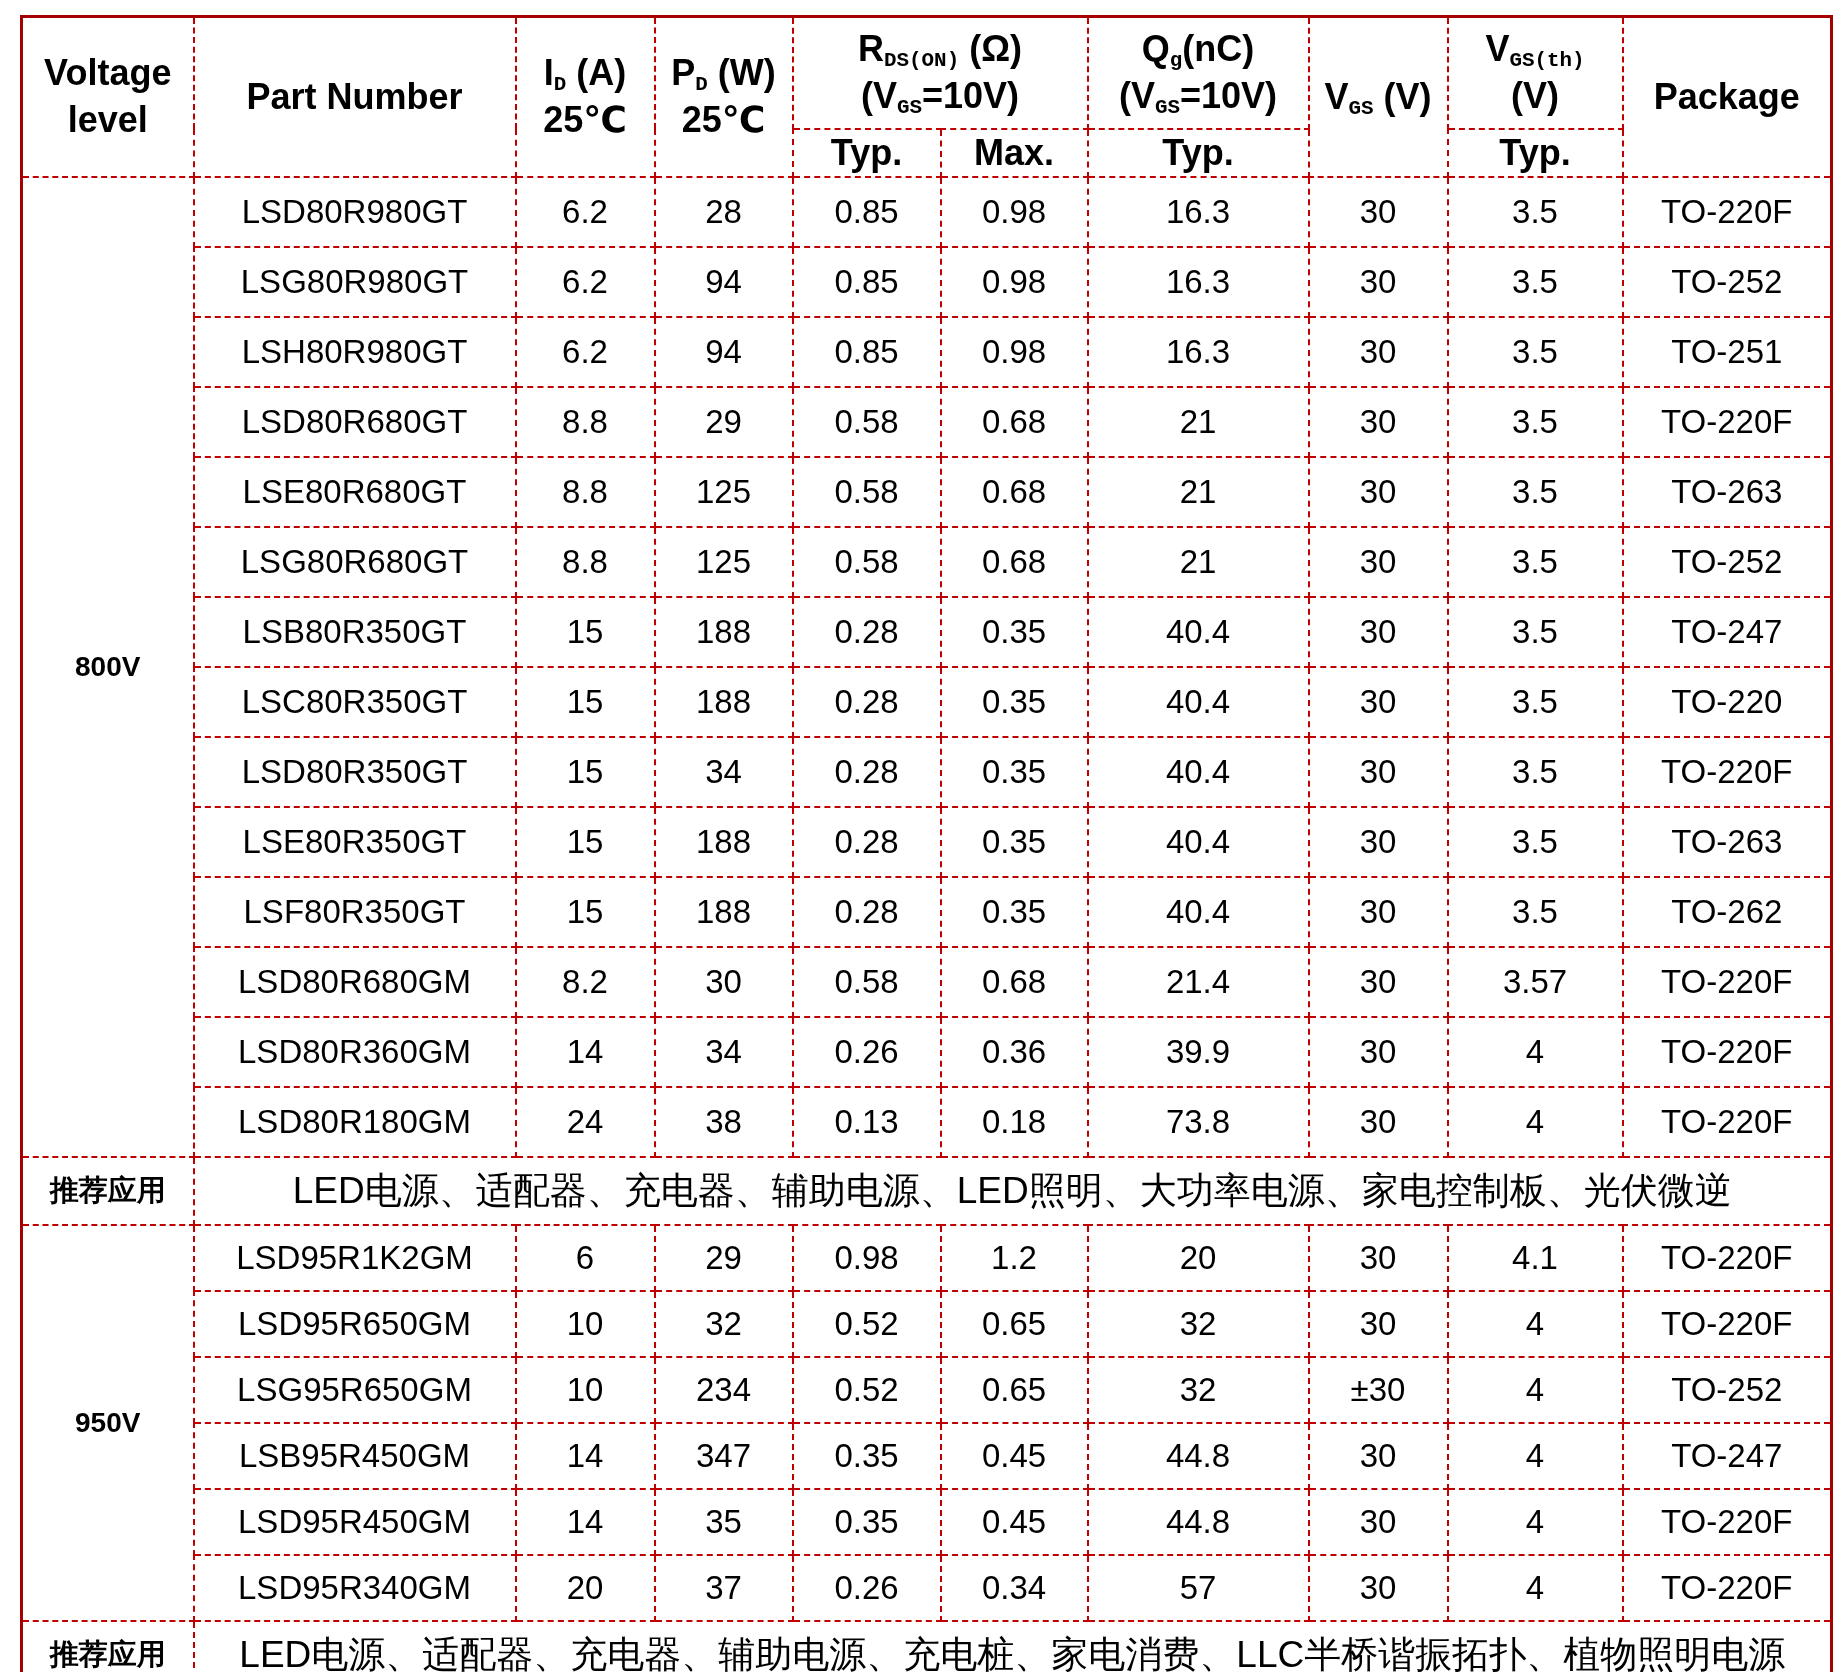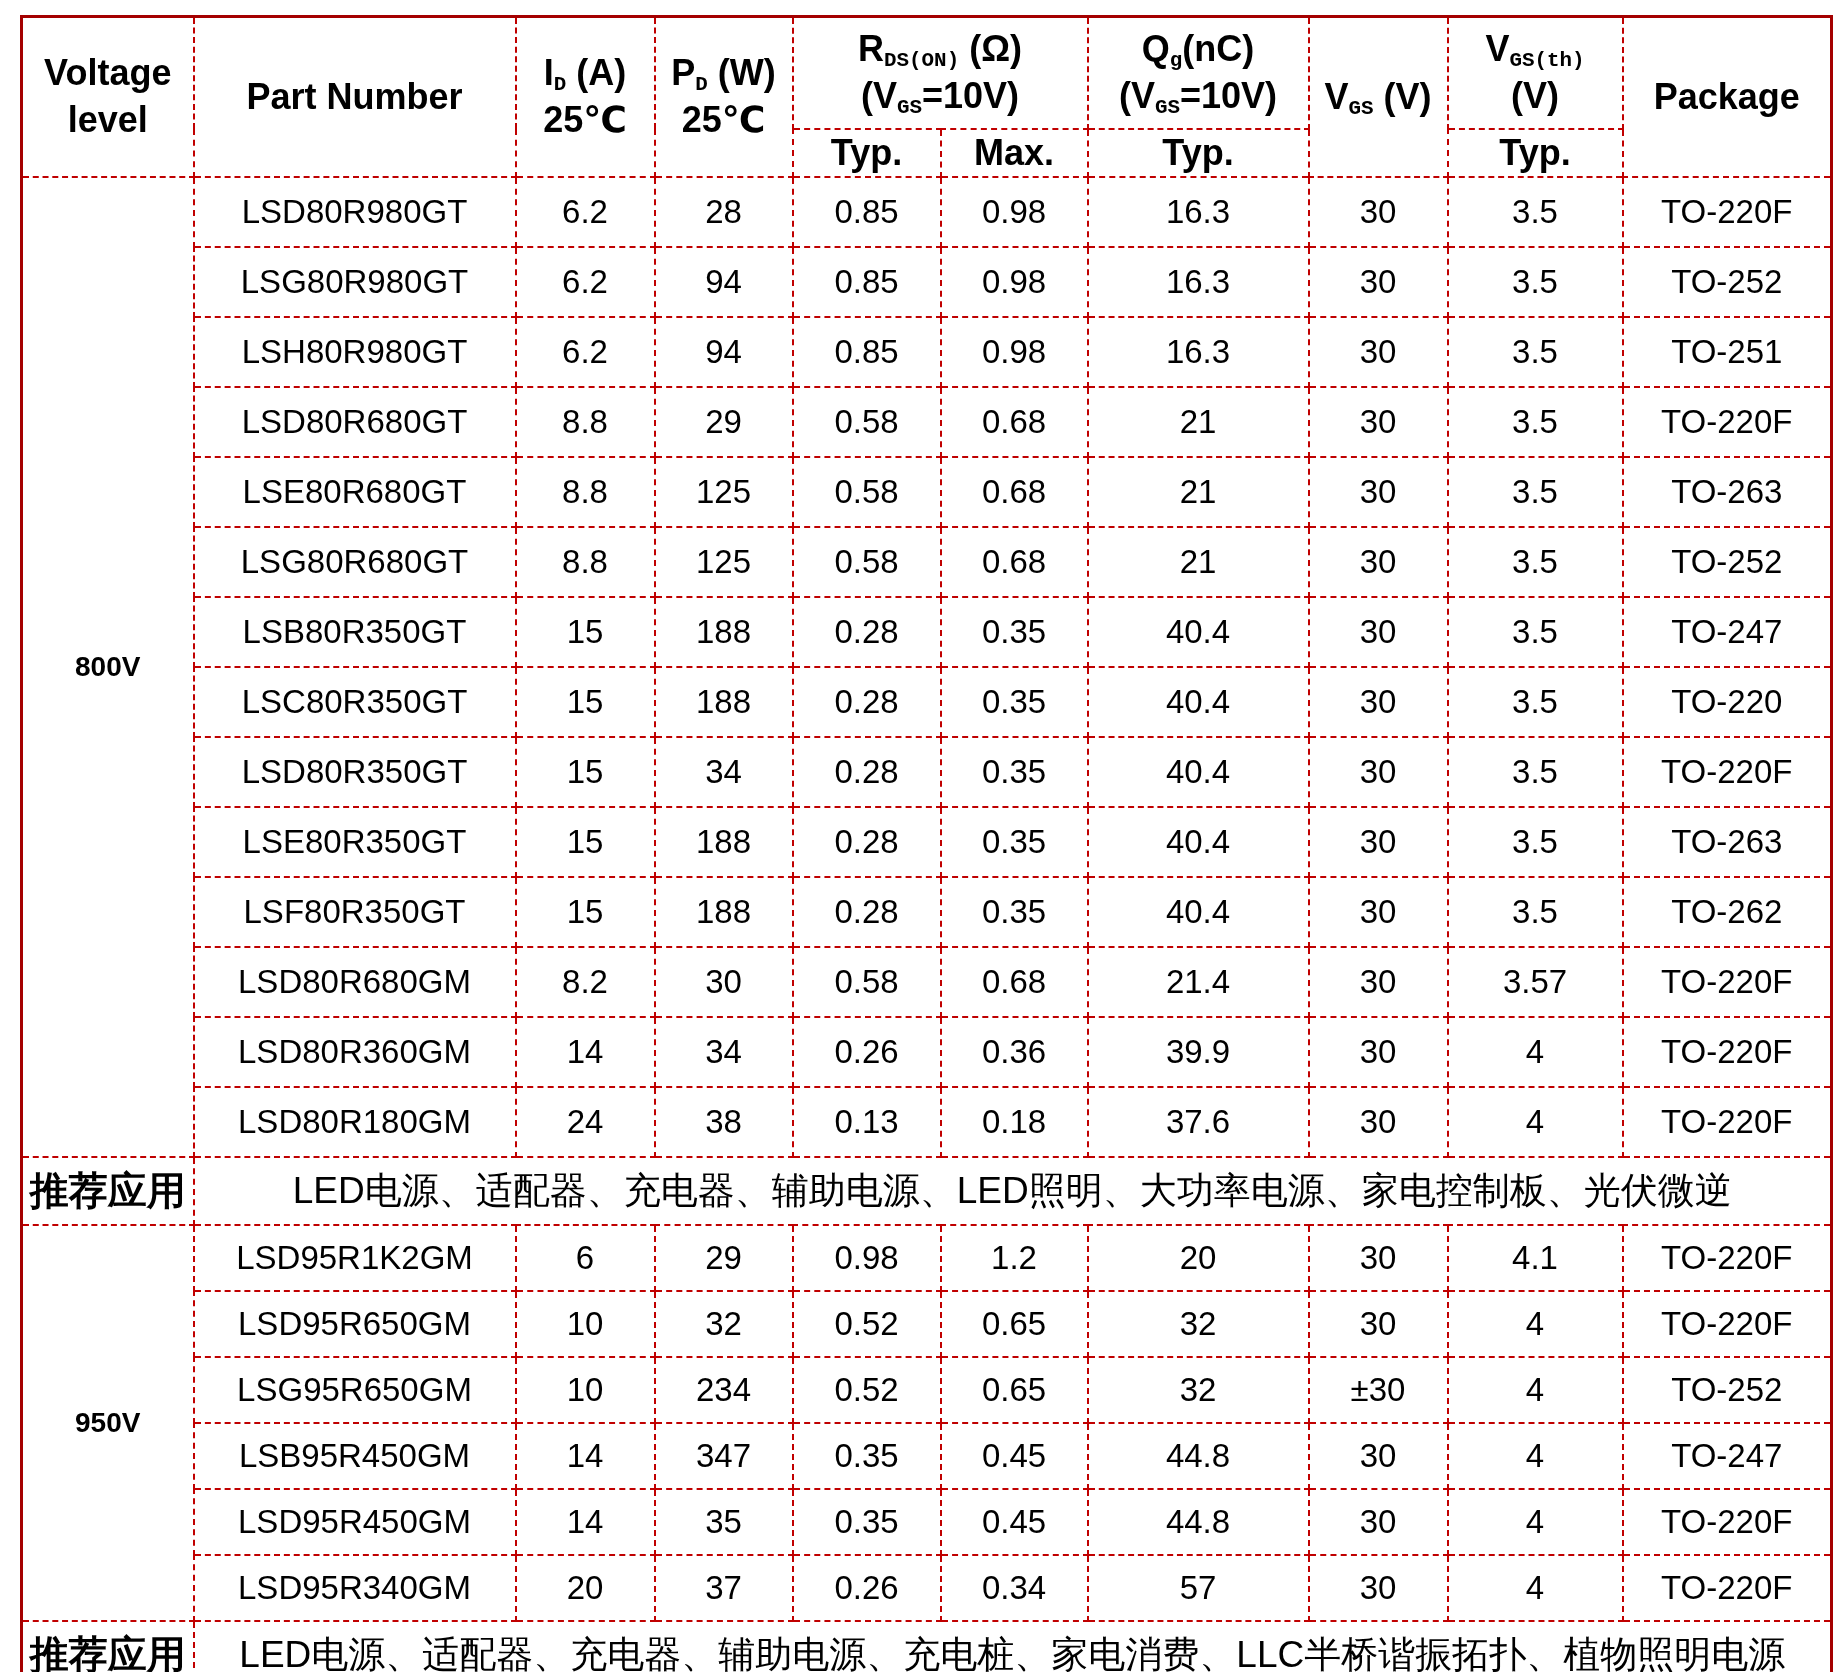--- a/index.html
+++ b/index.html
@@ -38,21 +38,21 @@
   tr.apps td { height: 66px; }
   td {
     font-size: 33px;
     font-weight: normal;
   }
   td.voltage-cell {
     font-size: 28px;
     font-weight: bold;
   }
   td.apps-label {
-    font-size: 39px;
+    font-size: 29px;
     font-weight: bold;
   }
   td.apps-text {
     font-size: 37px;
   }
   sub {
     font-size: 0.58em;
     line-height: 0;
     vertical-align: -0.25em;
     letter-spacing: 0;
@@ -264,21 +264,21 @@
           <td>30</td>
           <td>4</td>
           <td>TO-220F</td>
         </tr>
         <tr class="data-800">
           <td>LSD80R180GM</td>
           <td>24</td>
           <td>38</td>
           <td>0.13</td>
           <td>0.18</td>
-          <td>37.6</td>
+          <td>73.8</td>
           <td>30</td>
           <td>4</td>
           <td>TO-220F</td>
         </tr>
         <tr class="apps">
           <td class="apps-label">推荐应用</td>
           <td colspan="9" class="apps-text">LED电源、适配器、充电器、辅助电源、LED照明、大功率电源、家电控制板、光伏微逆</td>
         </tr>
         <tr class="data-950">
           <td rowspan="6" class="voltage-cell">950V</td>

